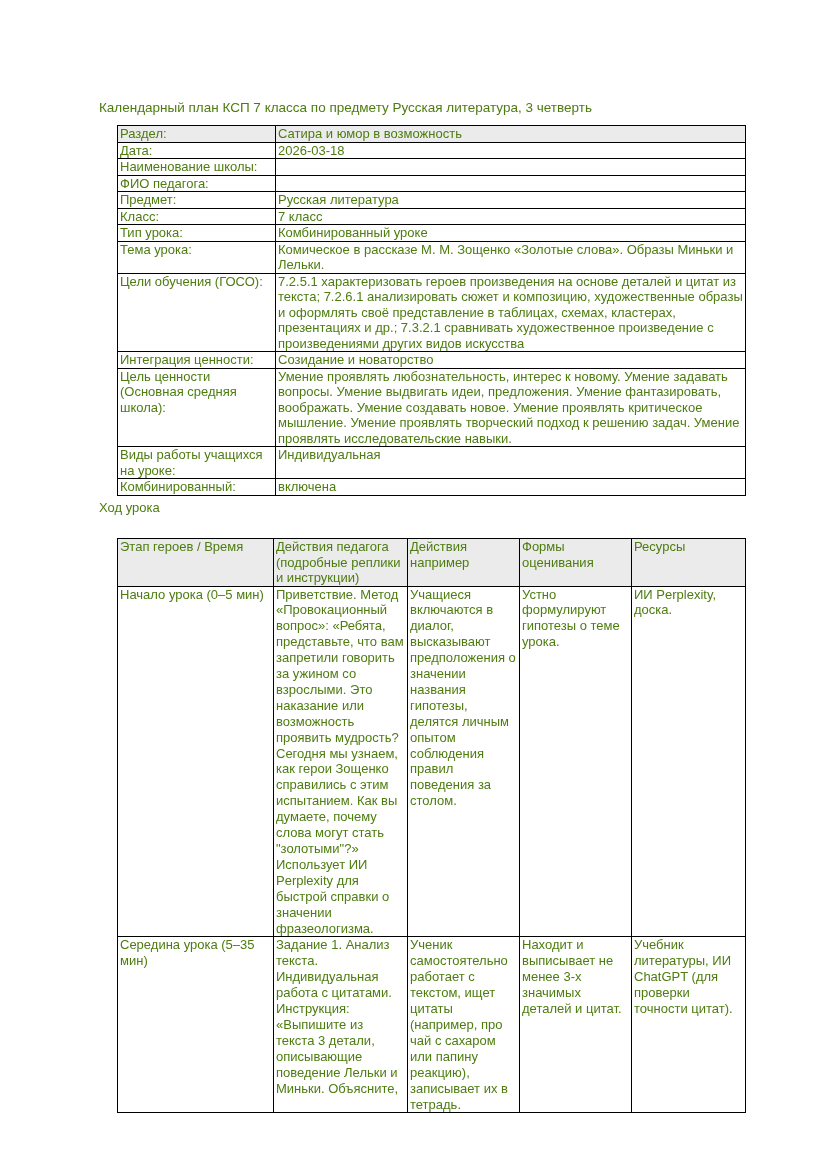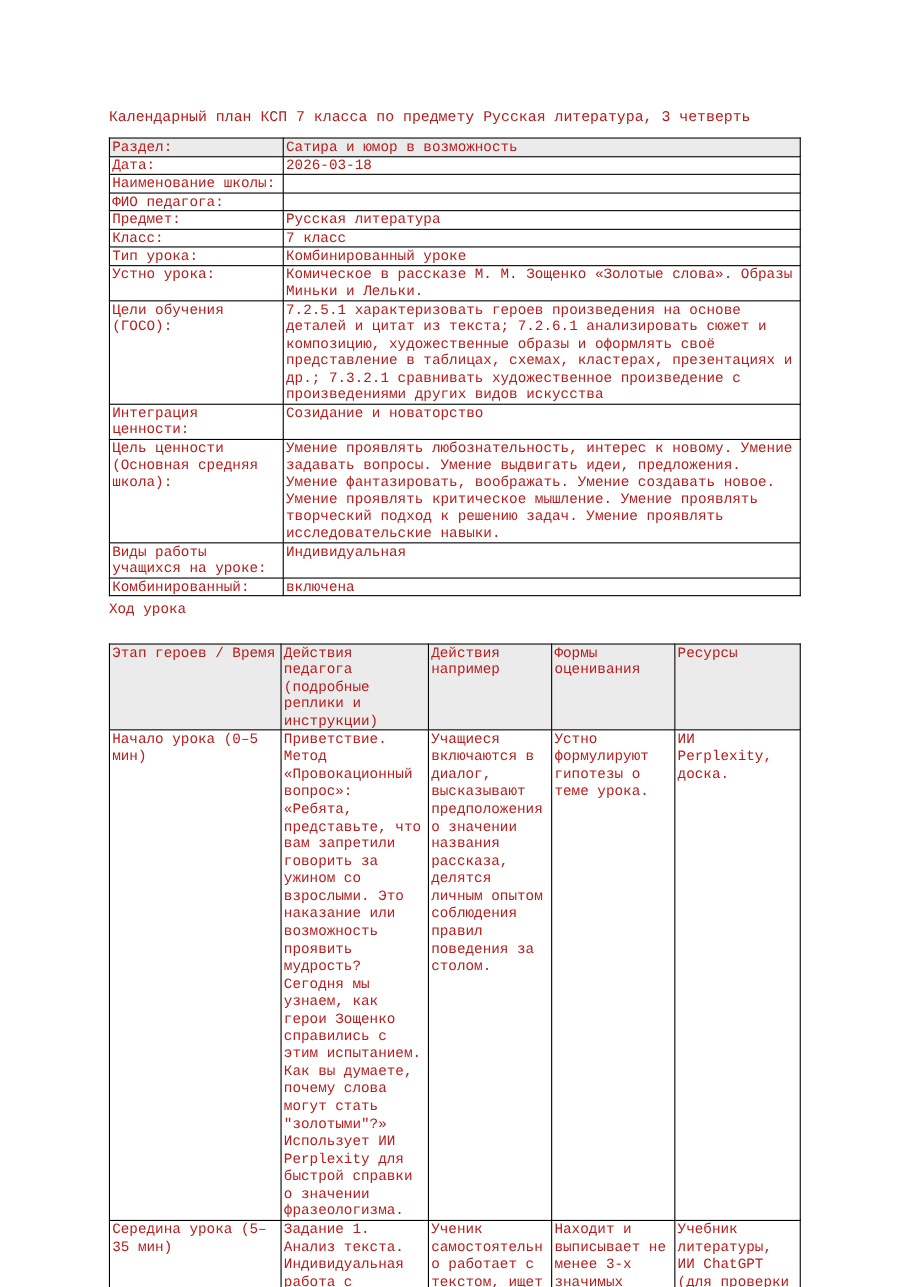--- a/index.html
+++ b/index.html
@@ -7,42 +7,43 @@
     margin: 0;
     padding: 0;
     background: #ffffff;
   }
   .sheet {
     position: relative;
     width: 827px;
     height: 1170px;
     background: #ffffff;
     overflow: hidden;
-    font-family: Liberation Mono, monospace;
-    color: #b91c1c;
+    font-family: Liberation Sans, sans-serif;
+    color: #4d7c0f;
   }
   .content {
     position: absolute;
     left: 99px;
     top: 100px;
     width: 628px;
   }
   .doc-title {
     font-size: 13.5px;
     line-height: 16px;
     font-weight: normal;
     margin: 0 0 9px 0;
     white-space: nowrap;
   }
   table.doc-table {
     border-collapse: collapse;
     table-layout: fixed;
     width: 628px;
     font-size: 13px;
     line-height: 15.5px;
+    margin-left: 18px;
   }
   table.doc-table td, table.doc-table th {
     border: 1px solid #000000;
     padding: 0 2px;
     vertical-align: top;
     text-align: left;
     font-weight: normal;
     overflow: hidden;
     word-wrap: break-word;
   }
@@ -97,21 +98,21 @@
         </tr>
         <tr>
           <td>Класс:</td>
           <td>7 класс</td>
         </tr>
         <tr>
           <td>Тип урока:</td>
           <td>Комбинированный уроке</td>
         </tr>
         <tr>
-          <td>Устно урока:</td>
+          <td>Тема урока:</td>
           <td>Комическое в рассказе М. М. Зощенко «Золотые слова». Образы Миньки и Лельки.</td>
         </tr>
         <tr>
           <td>Цели обучения (ГОСО):</td>
           <td>7.2.5.1 характеризовать героев произведения на основе деталей и цитат из текста; 7.2.6.1 анализировать сюжет и композицию, художественные образы и оформлять своё представление в таблицах, схемах, кластерах, презентациях и др.; 7.3.2.1 сравнивать художественное произведение с произведениями других видов искусства</td>
         </tr>
         <tr>
           <td>Интеграция ценности:</td>
           <td>Созидание и новаторство</td>
         </tr>
@@ -146,21 +147,21 @@
           <th>Действия педагога (подробные реплики и инструкции)</th>
           <th>Действия например</th>
           <th>Формы оценивания</th>
           <th>Ресурсы</th>
         </tr>
       </thead>
       <tbody>
         <tr>
           <td>Начало урока (0–5 мин)</td>
           <td>Приветствие. Метод «Провокационный вопрос»: «Ребята, представьте, что вам запретили говорить за ужином со взрослыми. Это наказание или возможность проявить мудрость? Сегодня мы узнаем, как герои Зощенко справились с этим испытанием. Как вы думаете, почему слова могут стать "золотыми"?» Использует ИИ Perplexity для быстрой справки о значении фразеологизма.</td>
-          <td>Учащиеся включаются в диалог, высказывают предположения о значении названия рассказа, делятся личным опытом соблюдения правил поведения за столом.</td>
+          <td>Учащиеся включаются в диалог, высказывают предположения о значении названия гипотезы, делятся личным опытом соблюдения правил поведения за столом.</td>
           <td>Устно формулируют гипотезы о теме урока.</td>
           <td>ИИ Perplexity, доска.</td>
         </tr>
         <tr class="row-cut">
           <td>Середина урока (5–35 мин)</td>
           <td>Задание 1. Анализ текста. Индивидуальная работа с цитатами. Инструкция: «Выпишите из текста 3 детали, описывающие поведение Лельки и Миньки. Объясните,</td>
           <td>Ученик самостоятельно работает с текстом, ищет цитаты (например, про чай с сахаром или папину реакцию), записывает их в тетрадь.</td>
           <td>Находит и выписывает не менее 3-х значимых деталей и цитат.</td>
           <td>Учебник литературы, ИИ ChatGPT (для проверки точности цитат).</td>
         </tr>

